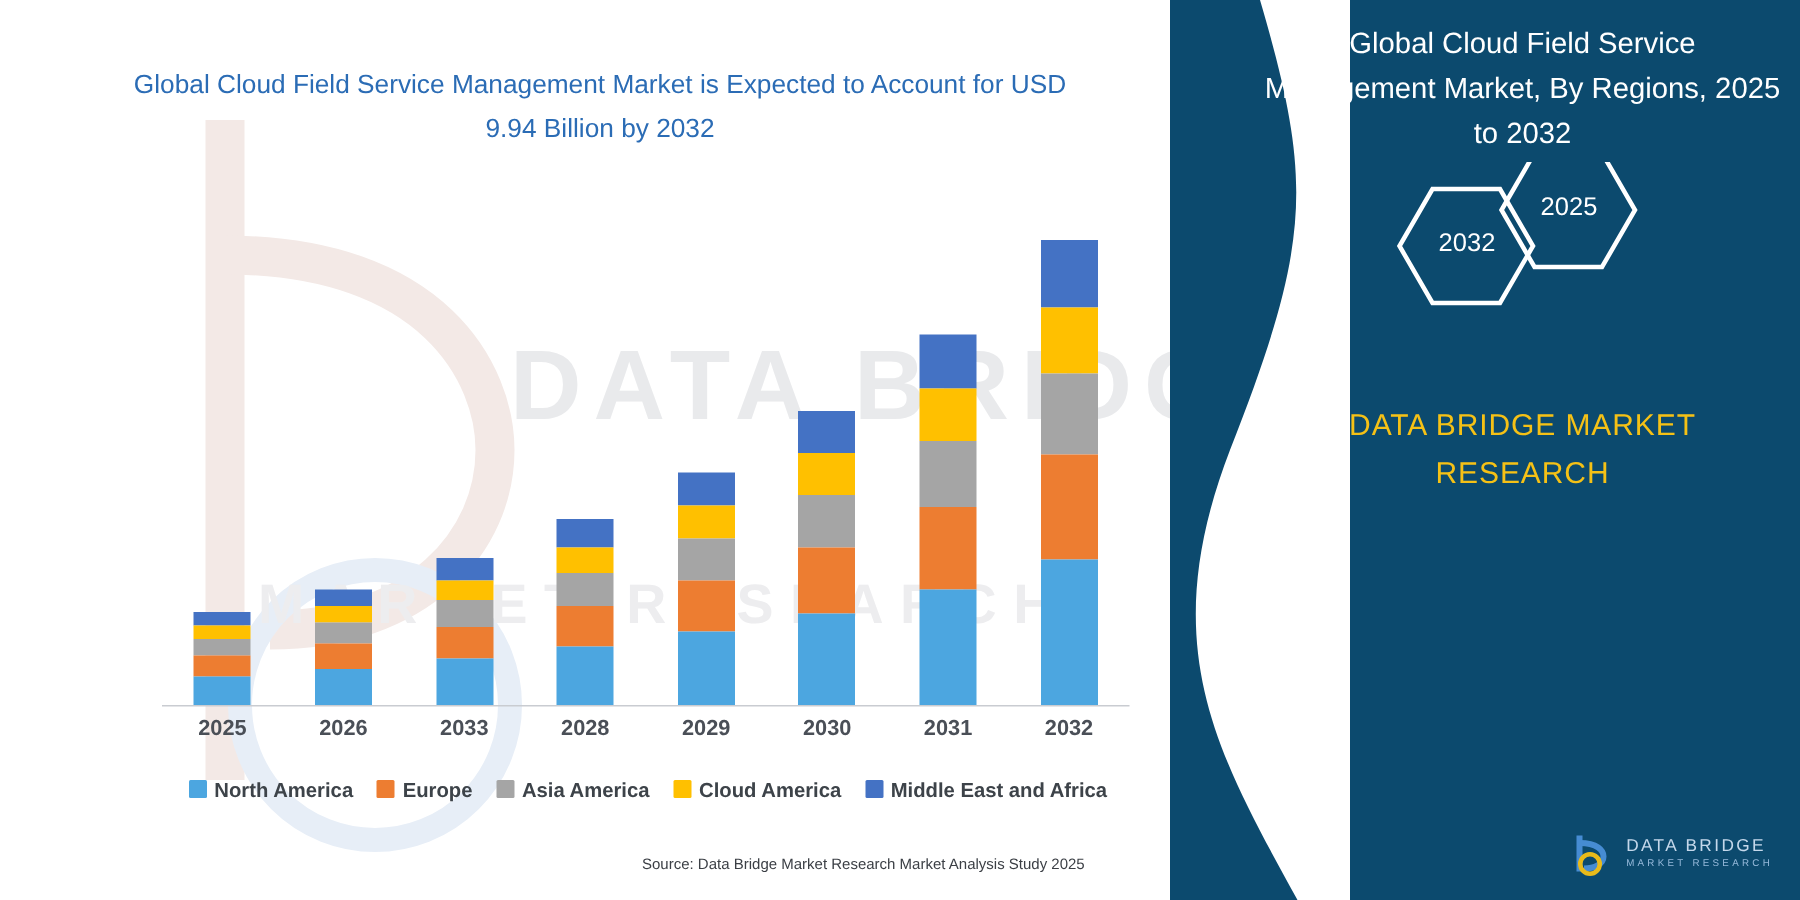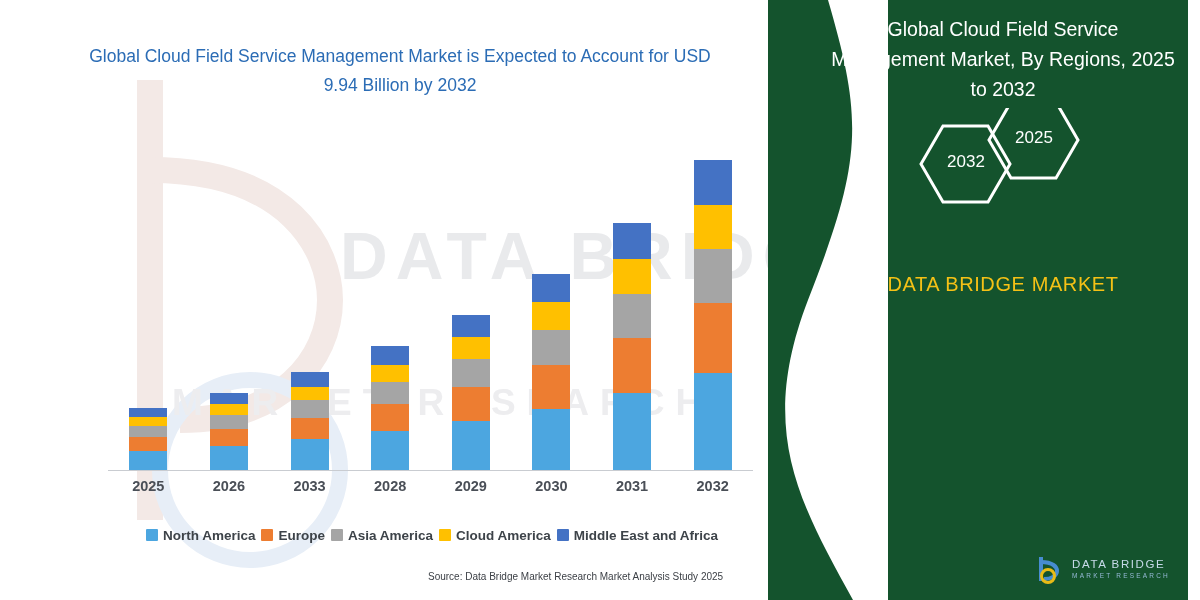--- a/index.html
+++ b/index.html
@@ -18,24 +18,24 @@
     width: 1200px;
     height: 600px;
     background: #ffffff;
     overflow: hidden;
   }
 
   
   .right-panel {
     position: absolute;
     top: 0;
-    right: 12px;
+    right: 0;
     width: 420px;
     height: 600px;
-    background: #14532d;
+    background: #0c4a6e;
     overflow: hidden;
   }
   .right-panel-curve {
     position: absolute;
     top: 0;
     left: 0;
     width: 120px;
     height: 600px;
   }
   .panel-title {
@@ -188,22 +188,21 @@
 
   .legend {
     position: absolute;
     left: 108px;
     top: 514px;
     width: 648px;
     height: 24px;
     display: flex;
     align-items: center;
     justify-content: center;
-    gap: 6px;
-    margin-top: 9px;
+    gap: 16px;
   }
   .legend-item {
     display: flex;
     align-items: center;
     gap: 5px;
   }
   .legend-swatch {
     width: 12px;
     height: 12px;
     border-radius: 1px;
@@ -358,20 +357,21 @@
       <svg width="300" height="110" viewBox="0 0 300 110">
         <polygon points="60,18 105,18 127,56 105,94 60,94 38,56" fill="none" stroke="#ffffff" stroke-width="3"></polygon>
         <polygon points="128,-6 173,-6 195,32 173,70 128,70 106,32" fill="none" stroke="#ffffff" stroke-width="3"></polygon>
       </svg>
       <div class="hex-label" style="top:44px; left:48px; width:70px; text-align:center;">2032</div>
       <div class="hex-label" style="top:20px; left:116px; width:70px; text-align:center;">2025</div>
     </div>
 
     <div class="brand-text">
       <div>DATA BRIDGE MARKET</div>
+      <div>RESEARCH</div>
     </div>
 
     <div class="corner-logo">
       <svg width="30" height="30" viewBox="0 0 30 30">
         <path d="M6 3 L6 27" stroke="#4a90d9" stroke-width="4" fill="none"></path>
         <path d="M6 8 C 18 8, 22 13, 22 17 C 22 22, 16 25, 9 25" stroke="#4a90d9" stroke-width="4" fill="none"></path>
         <circle cx="13" cy="22" r="6.5" fill="none" stroke="#f5c116" stroke-width="3"></circle>
       </svg>
       <div>
         <div class="corner-logo-text">DATA BRIDGE</div>

